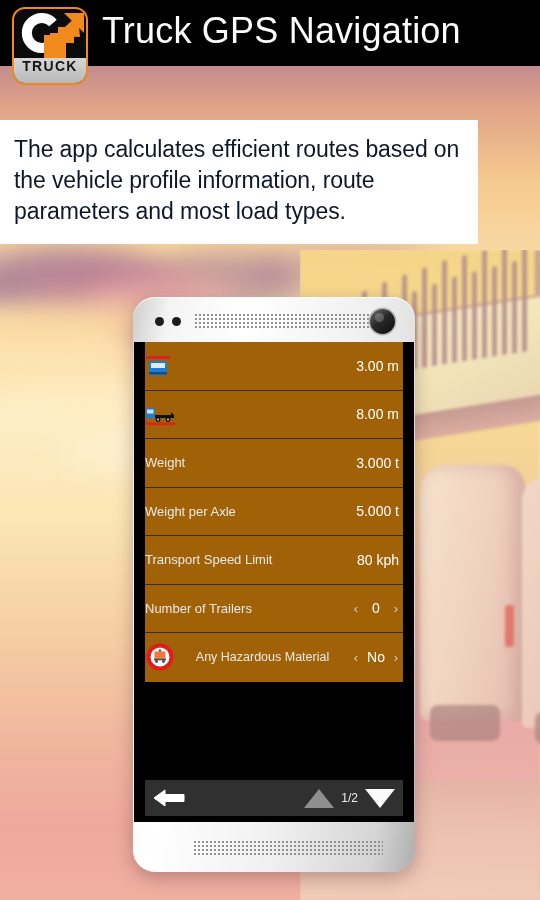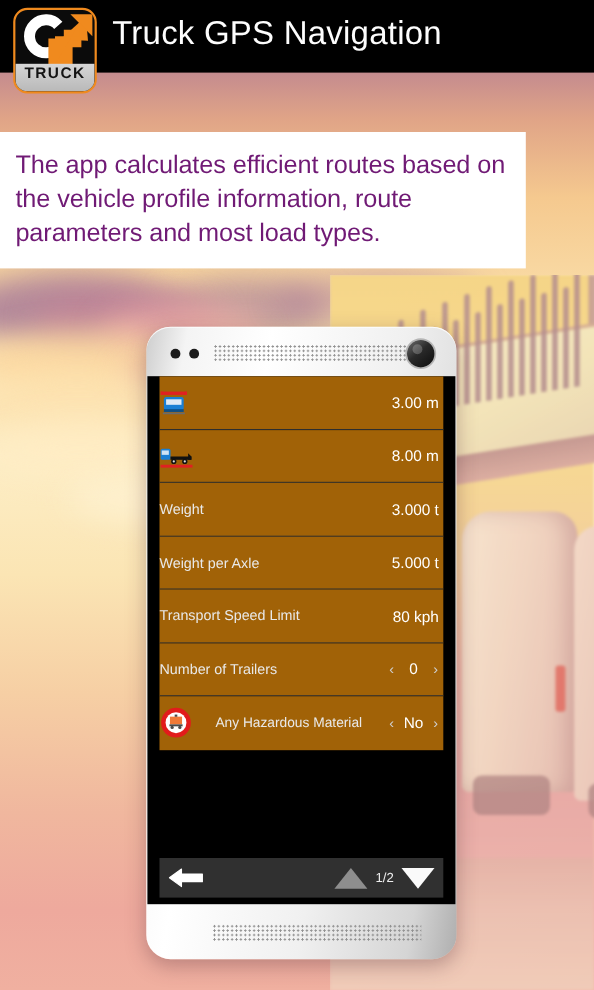--- a/index.html
+++ b/index.html
@@ -112,21 +112,21 @@
   }
   .truck-scene .blurwrap { position:absolute; inset:0; filter:blur(1.6px); }
 
   
   #header {
     position:absolute; left:0; top:0; width:540px; height:66px;
     background:#000; z-index:5;
   }
   #header-title {
     position:absolute; left:102px; top:0; height:66px; line-height:62px;
-    font-size:30px; font-weight:300; color:#fdfdfd;
+    font-size:36px; font-weight:300; color:#fdfdfd;
     letter-spacing:.2px; white-space:nowrap;
   }
 
   
   #app-icon {
     position:absolute; left:12px; top:7px; width:76px; height:78px;
     background:#0b0b0b; border:2px solid #f08a1e; border-radius:13px;
     z-index:6; overflow:hidden;
   }
   #app-icon .glyph { position:absolute; left:0; top:0; width:72px; height:56px; }
@@ -139,21 +139,21 @@
     font-size:14px; font-weight:bold; color:#141414; letter-spacing:1.3px;
   }
 
   
   #desc-panel {
     position:absolute; left:0; top:120px; width:478px; height:124px;
     background:#ffffff; z-index:5;
     padding:14px 18px 0 14px;
   }
   #desc-text {
-    font-size:23px; line-height:31px; color:#701a75;
+    font-size:23px; line-height:31px; color:#0f172a;
     font-weight:400; letter-spacing:-.1px;
   }
 
   
   #phone {
     position:absolute; left:133px; top:297px; width:282px; height:575px;
     z-index:4;
     border-radius:22px;
     background:linear-gradient(100deg,#cdcdcd 0%,#f4f4f4 10%,#ffffff 30%,
                #f0f0f0 62%,#d5d5d5 88%,#aeaeae 100%);

